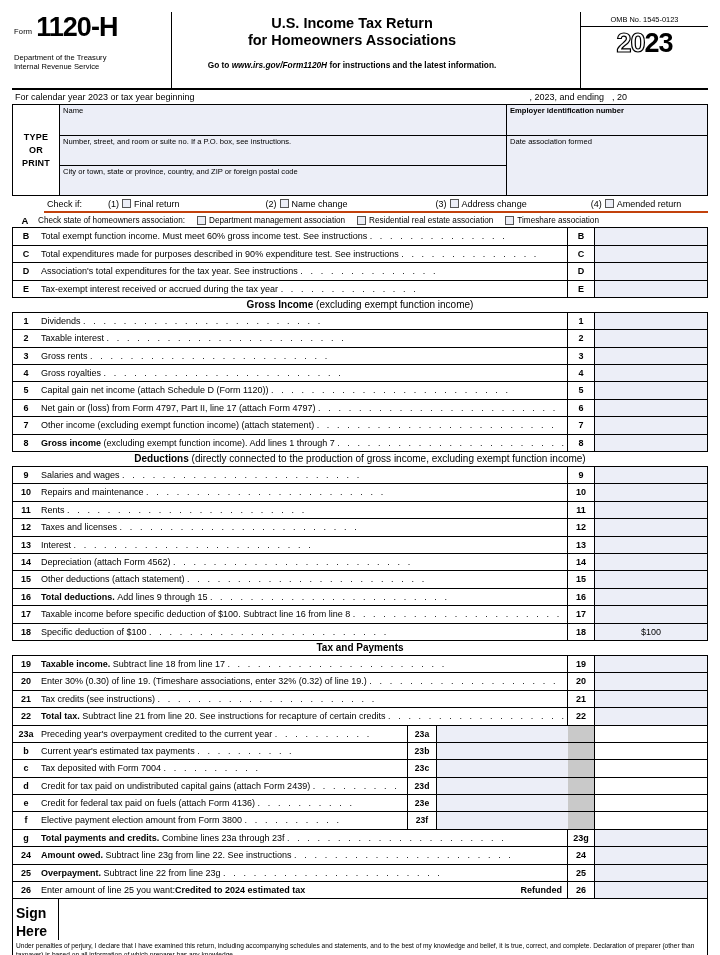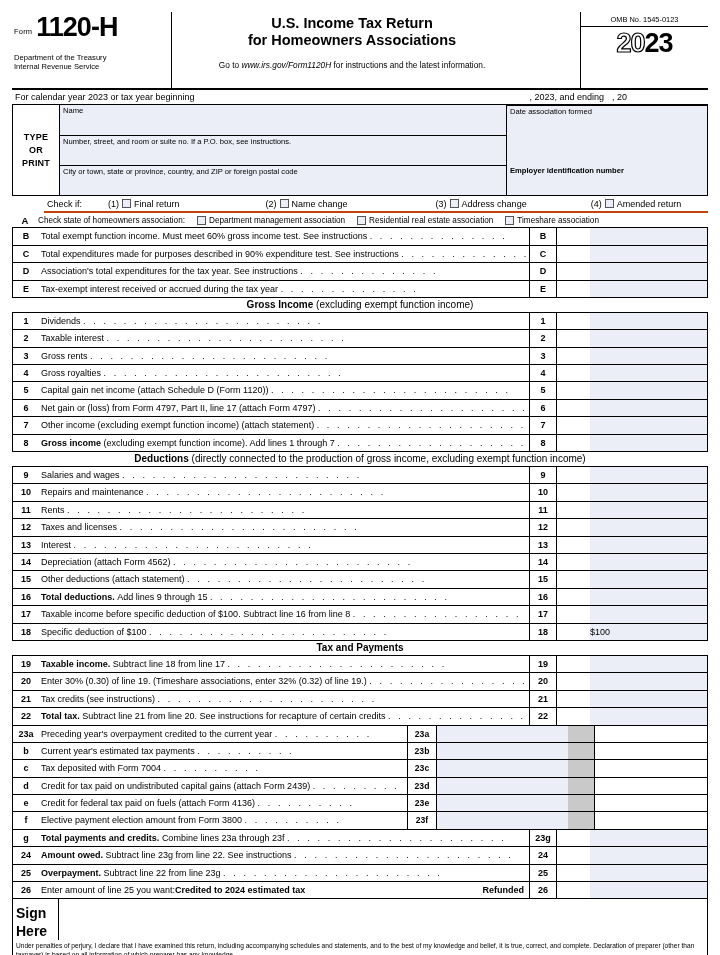--- a/index.html
+++ b/index.html
@@ -15,21 +15,21 @@
 
   
   .hdr{display:flex; border-bottom:2px solid #000;}
   .hdr-left{width:160px; border-right:1.5px solid #000; padding:2px 4px 2px 2px; box-sizing:border-box;}
   .form-line{display:flex; align-items:baseline;}
   .form-word{font-size:7.5px; margin-right:4px; letter-spacing:.2px; transform:translateY(-2px);}
   .form-no{font-size:27px; font-weight:bold; letter-spacing:-1px; line-height:1;}
   .dept{font-size:7.6px; line-height:1.25; margin-top:12px;}
   .hdr-mid{flex:1; text-align:center; padding:3px 4px 18px 4px; box-sizing:border-box;}
   .title1{font-size:14.5px; font-weight:bold; line-height:1.15;}
-  .goto{font-size:8.3px; font-weight:normal; font-style:italic; margin-top:12px;}
+  .goto{font-size:8.3px; font-weight:bold; font-style:italic; margin-top:12px;}
   .goto .reg{font-style:normal;}
   .hdr-right{width:128px; border-left:1.5px solid #000; box-sizing:border-box;margin-left:48px;}
   .omb{font-size:7.4px; text-align:center; padding:3px 0 2px 0; border-bottom:1px solid #000;}
   .year{font-size:27px; font-weight:bold; text-align:center; line-height:1; padding:3px 0 2px 0; letter-spacing:-1px;}
   .year .hollow{color:#fff; -webkit-text-stroke:1.2px #000; text-shadow:0 0 0 #000;}
 
   
   .calstrip{display:flex; align-items:center; border-bottom:1px solid #000; font-size:9px; height:14px;}
   .calstrip .c1{padding-left:3px;}
   .calstrip .spacer{flex:1; border-bottom:0;}
@@ -59,21 +59,21 @@
 
   
   .lines{border-left:1.4px solid #000; border-right:1.4px solid #000;}
   .ln{display:flex; align-items:stretch; height:16.4px; border-bottom:1px solid #000; font-size:9px;}
   .ln:last-child{border-bottom:none;}
   .ln .no{width:26px; text-align:center; font-weight:bold; flex:0 0 26px; line-height:16.4px;}
   .ln .txt{flex:1; position:relative; overflow:hidden; line-height:16.4px; padding-left:2px;}
   .ln .leader{color:#000; letter-spacing:2.6px; font-size:9px;}
   .ln .boxno{flex:0 0 26px; border-left:1.4px solid #000; border-right:1.4px solid #000; text-align:center;
               font-weight:bold; line-height:16.4px; font-size:9px;}
-  .ln .amt{flex:0 0 112px; background:#eceef7; text-align:left; padding-right:5px; line-height:16.4px;margin-left:33px;}
+  .ln .amt{flex:0 0 112px; background:#eceef7; text-align:center; line-height:16.4px;}
   .ln .amt.blank{background:#eceef7;}
 
   
   .ln .subwrap{flex:0 0 160px; display:flex; border-left:1.4px solid #000;}
   .ln .subno{flex:0 0 28px; border-right:1.4px solid #000; text-align:center; font-weight:bold; font-size:8.6px; line-height:16.4px;}
   .ln .subamt{flex:1; background:#eceef7;}
   .ln .tailgray{flex:0 0 26px; background:#c9c9c9; border-right:1.4px solid #000;}
   .ln .tailwhite{flex:0 0 112px; background:#fff;}
 
   
@@ -151,22 +151,22 @@
       <span>TYPE</span>
       <span>OR</span>
       <span>PRINT</span>
     </div>
     <div class="nb-mid">
       <div class="nbcell">Name</div>
       <div class="nbcell bt">Number, street, and room or suite no. If a P.O. box, see instructions.</div>
       <div class="nbcell bt">City or town, state or province, country, and ZIP or foreign postal code</div>
     </div>
     <div class="nb-right">
+      <div class="nbcell c-eid b">Employer identification number</div>
       <div class="nbcell c-date bt">Date association formed</div>
-      <div class="nbcell c-eid b">Employer identification number</div>
     </div>
   </div>
 
   <div class="checkif">
     <span>Check if:</span>
     <span class="grp" style="margin-left:26px;">
       <span>(1)</span>
       <span class="cb"></span>
       <span>Final return</span>
     </span>

